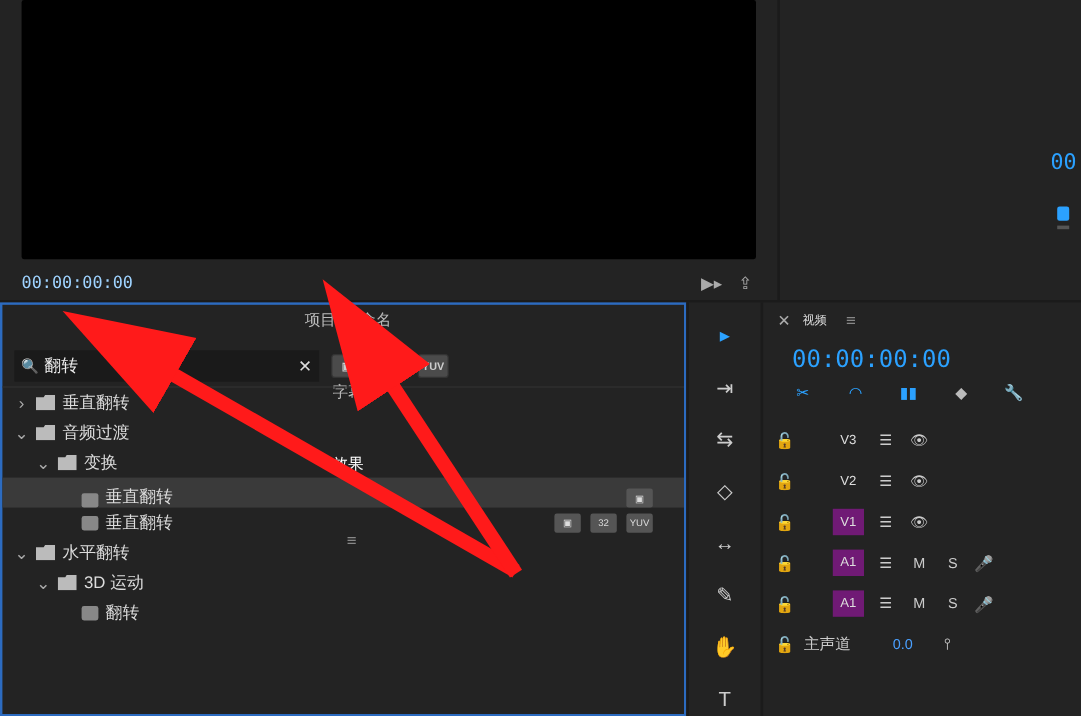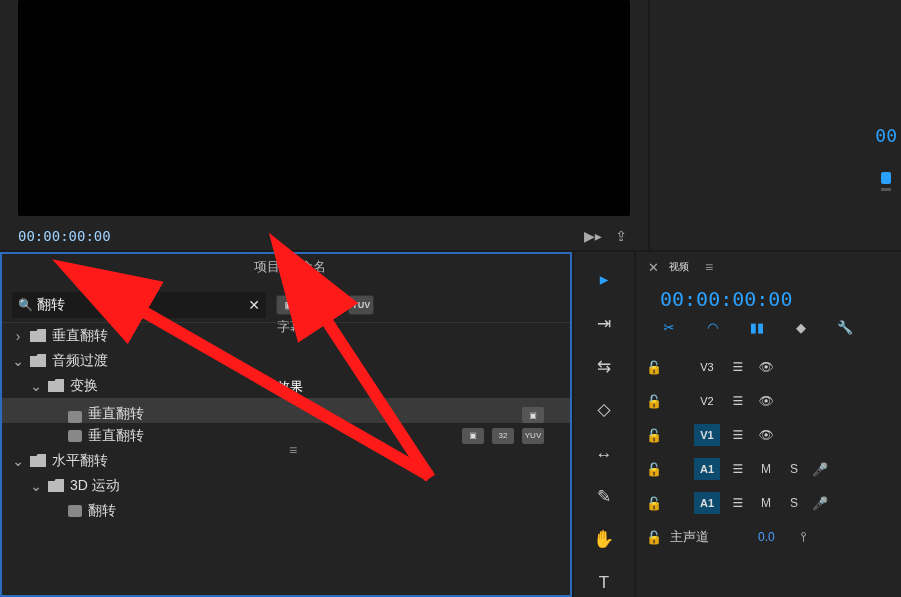--- a/index.html
+++ b/index.html
@@ -50,24 +50,24 @@
   .tl-close{color:#aaa;}
   .tl-title{color:#ddd;font-size:10px;}
   .tl-time{color:#2ba1ff;font-family:monospace;font-size:20px;padding:0 0 0 24px;height:34px;display:flex;align-items:center;}
   .tl-tools{display:flex;gap:26px;padding:2px 0 8px 24px;align-items:center;}
   .tlt{color:#bbb;width:18px;height:18px;display:flex;align-items:center;justify-content:center;}
   .tlt.active{color:#2ba1ff;}
   .tracks{flex:1;padding:8px 0 0 6px;display:flex;flex-direction:column;gap:4px;}
   .track{display:flex;align-items:center;height:30px;gap:8px;padding-left:4px;}
   .lock{color:#aaa;width:16px;}
   .trk-name{width:26px;height:22px;display:inline-flex;align-items:center;justify-content:center;font-size:11px;color:#ddd;margin-left:24px;}
-  .trk-name.active{background:#0c4a6e;font-weight:bold;}
+  .trk-name.active{background:#701a75;}
   .trk-btn{width:20px;height:18px;display:inline-flex;align-items:center;justify-content:center;color:#ccc;font-size:12px;}
   .vol{color:#ccc;width:16px;}
-  .blue-num{color:#4aa0ff;font-size:12px;margin-left:20px;text-align:right;}
+  .blue-num{color:#4aa0ff;font-size:12px;margin-left:6px;text-align:right;}
   
   .arrow{position:absolute;pointer-events:none;}
   .arrow svg{overflow:visible;}
   .cursorI{position:absolute;left:126px;top:283px;color:#ddd;font-size:18px;font-family:serif;pointer-events:none;}
 </style>
 </head>
 <body>
 
 <div class="viewer-area">
   <div class="monitor">

